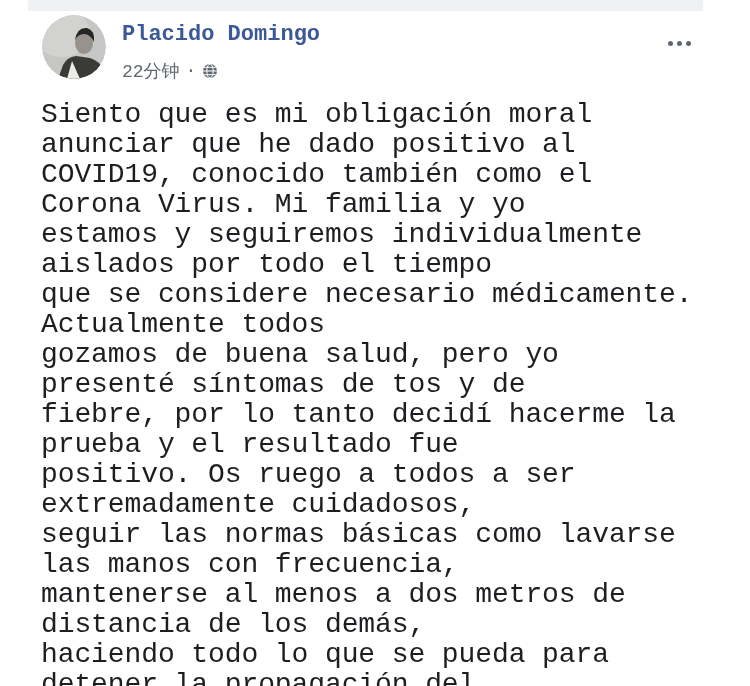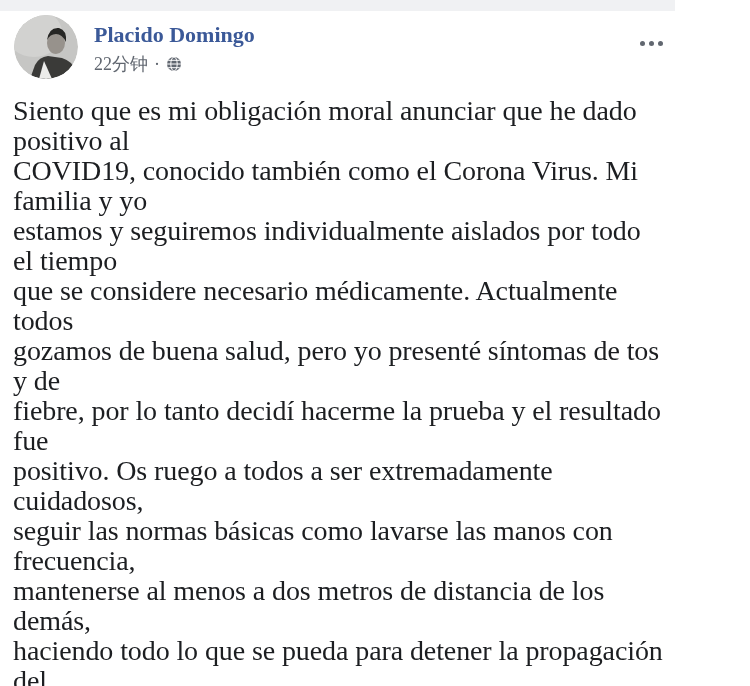--- a/index.html
+++ b/index.html
@@ -1,22 +1,23 @@
 <!DOCTYPE html>
 <html><head>
 <meta charset="utf-8">
 <style>
   html, body { margin: 0; padding: 0; background: #ffffff; }
   .screen {
     position: relative;
     width: 675px;
     height: 686px;
     background: #ffffff;
-    font-family: Liberation Serif, serif;
+    font-family: Liberation Mono, monospace;
     overflow: hidden;
+    padding-left: 28px;
   }
   .topbar {
     height: 11px;
     width: 100%;
     background: #f0f1f3;
   }
   .post-card { position: relative; }
   .post-header {
     display: flex;
     align-items: flex-start;
@@ -41,21 +42,21 @@
     font-weight: bold;
     font-size: 22px;
     line-height: 1.15;
     text-decoration: none;
     cursor: pointer;
   }
   .meta {
     display: flex;
     align-items: center;
     gap: 6px;
-    margin-top: 5px;
+    margin-top: 12px;
     color: #616770;
     font-size: 18px;
   }
   .meta .timestamp { cursor: pointer; }
   .globe { display: inline-flex; align-items: center; }
   .more {
     position: absolute;
     right: 10px;
     top: 22px;
     display: flex;

